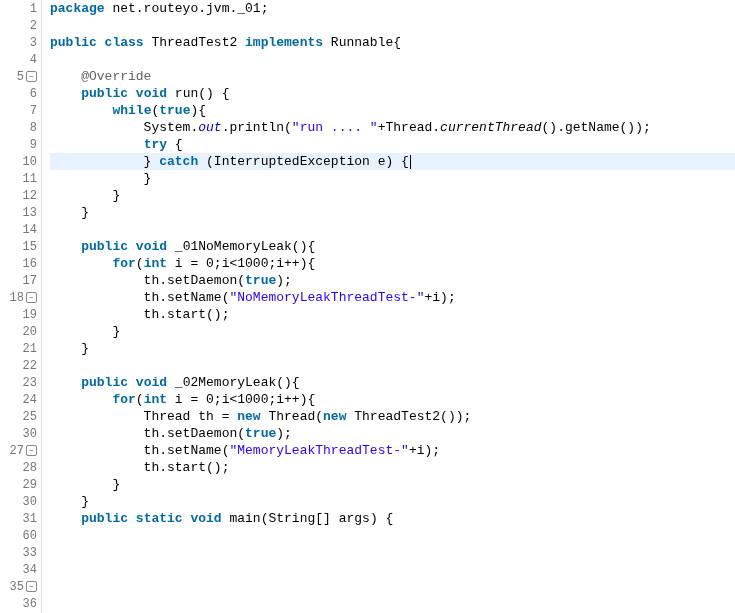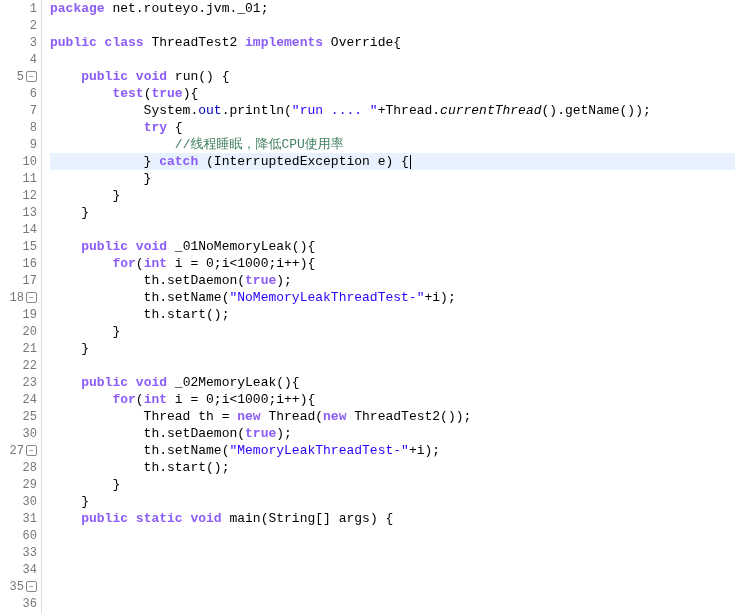--- a/index.html
+++ b/index.html
@@ -53,25 +53,25 @@
     }
     .code-line {
       height: 17px;
       line-height: 17px;
       white-space: pre;
       position: relative;
     }
     .highlighted {
       background: #e8f2fe;
     }
-    .kw { color: #8b5cf6; font-weight: bold; }
+    .kw { color: #0369a1; font-weight: bold; }
     .str { color: #2a00ff; }
     .cmt { color: #3f7f5f; }
     .ann { color: #646464; }
-    .static-italic { color: #0000c0; }
+    .static-italic { color: #0000c0; font-style: italic; }
     .method-italic { font-style: italic; text-align: right; }
     .caret {
       display: inline-block;
       width: 1px;
       height: 14px;
       background: #000;
       vertical-align: middle;
       margin-left: 1px;
     }
   </style>
@@ -189,27 +189,27 @@
       <span class="fold-marker">−</span>
     </div>
   <div class="gutter-row">
       <span class="line-number">36</span>
     </div>
 </div>
 
 <div class="code-area">
   <div class="code-line"><span class="kw">package</span><span> net.routeyo.jvm._01;</span></div>
   <div class="code-line"><span></span></div>
-  <div class="code-line"><span class="kw">public</span><span class="kw"> class</span><span> ThreadTest2 </span><span class="kw">implements</span><span> Override{</span></div>
-  <div class="code-line"><span></span></div>
+  <div class="code-line"><span class="kw">public</span><span class="kw"> class</span><span> ThreadTest2 </span><span class="kw">implements</span><span> Runnable{</span></div>
+  <div class="code-line"><span></span></div>
+  <div class="code-line"><span class="ann">    @Override</span></div>
   <div class="code-line"><span>    </span><span class="kw">public</span><span class="kw"> void</span><span> run() {</span></div>
-  <div class="code-line"><span>        </span><span class="kw">test</span><span>(</span><span class="kw">true</span><span>){</span></div>
+  <div class="code-line"><span>        </span><span class="kw">while</span><span>(</span><span class="kw">true</span><span>){</span></div>
   <div class="code-line"><span>            System.</span><span class="static-italic">out</span><span>.println(</span><span class="str">"run .... "</span><span>+Thread.</span><span class="method-italic">currentThread</span><span>().getName());</span></div>
   <div class="code-line"><span>            </span><span class="kw">try</span><span> {</span></div>
-  <div class="code-line"><span>                </span><span class="cmt">//线程睡眠，降低CPU使用率</span></div>
   <div class="code-line highlighted"><span>            } </span><span class="kw">catch</span><span> (InterruptedException e) {</span><span class="caret"></span></div>
   <div class="code-line"><span>            }</span></div>
   <div class="code-line"><span>        }</span></div>
   <div class="code-line"><span>    }</span></div>
   <div class="code-line"><span></span></div>
   <div class="code-line"><span>    </span><span class="kw">public</span><span class="kw"> void</span><span> _01NoMemoryLeak(){</span></div>
   <div class="code-line"><span>        </span><span class="kw">for</span><span>(</span><span class="kw">int</span><span> i = 0;i&lt;1000;i++){</span></div>
   <div class="code-line"><span>            th.setDaemon(</span><span class="kw">true</span><span>);</span></div>
   <div class="code-line"><span>            th.setName(</span><span class="str">"NoMemoryLeakThreadTest-"</span><span>+i);</span></div>
   <div class="code-line"><span>            th.start();</span></div>

